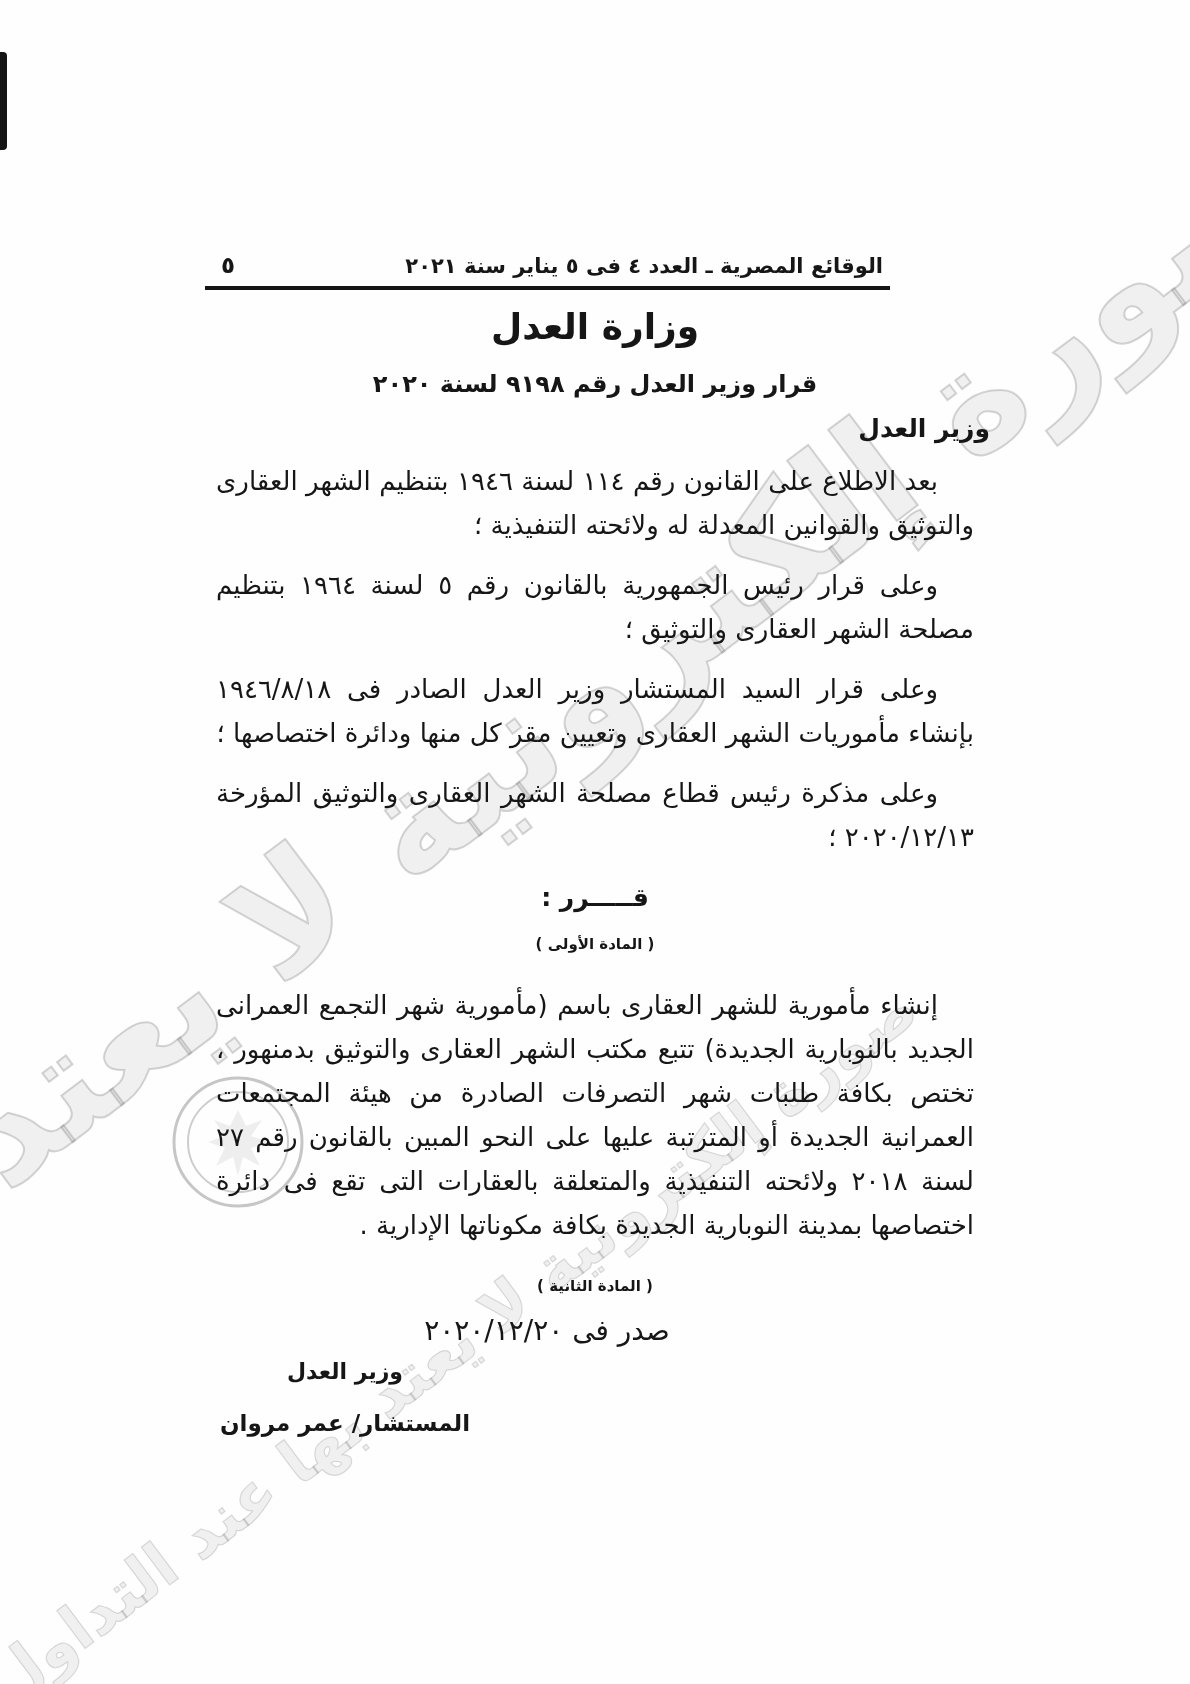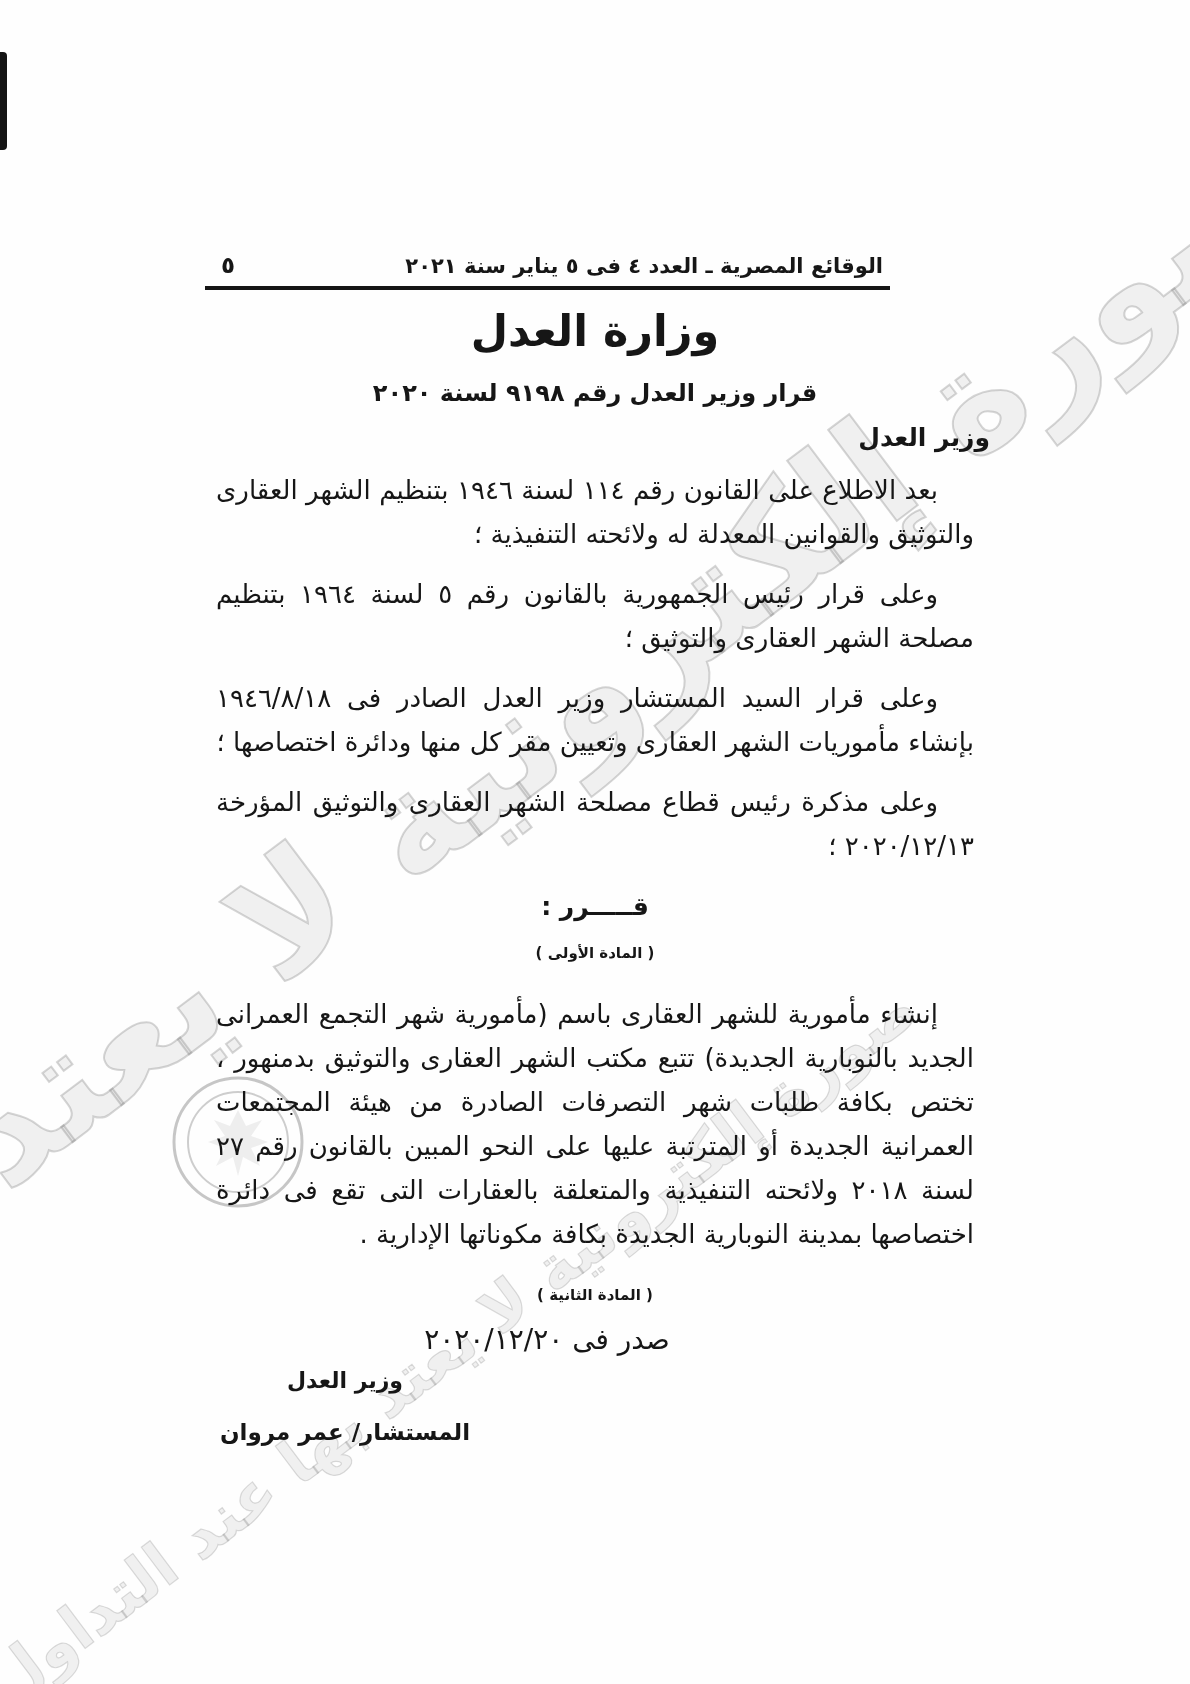--- a/index.html
+++ b/index.html
@@ -88,21 +88,21 @@
   .page-number {
     position: absolute;
     left: 16px;
     bottom: 8px;
     font-size: 23px;
     font-weight: 700;
   }
   .ministry-title {
     margin-top: 16px;
     text-align: center;
-    font-size: 43px;
+    font-size: 36px;
     font-weight: 900;
   }
   .decree-title {
     margin-top: 23px;
     text-align: center;
     font-size: 24px;
     font-weight: 800;
   }
   .minister-heading {
     margin-top: 16px;

